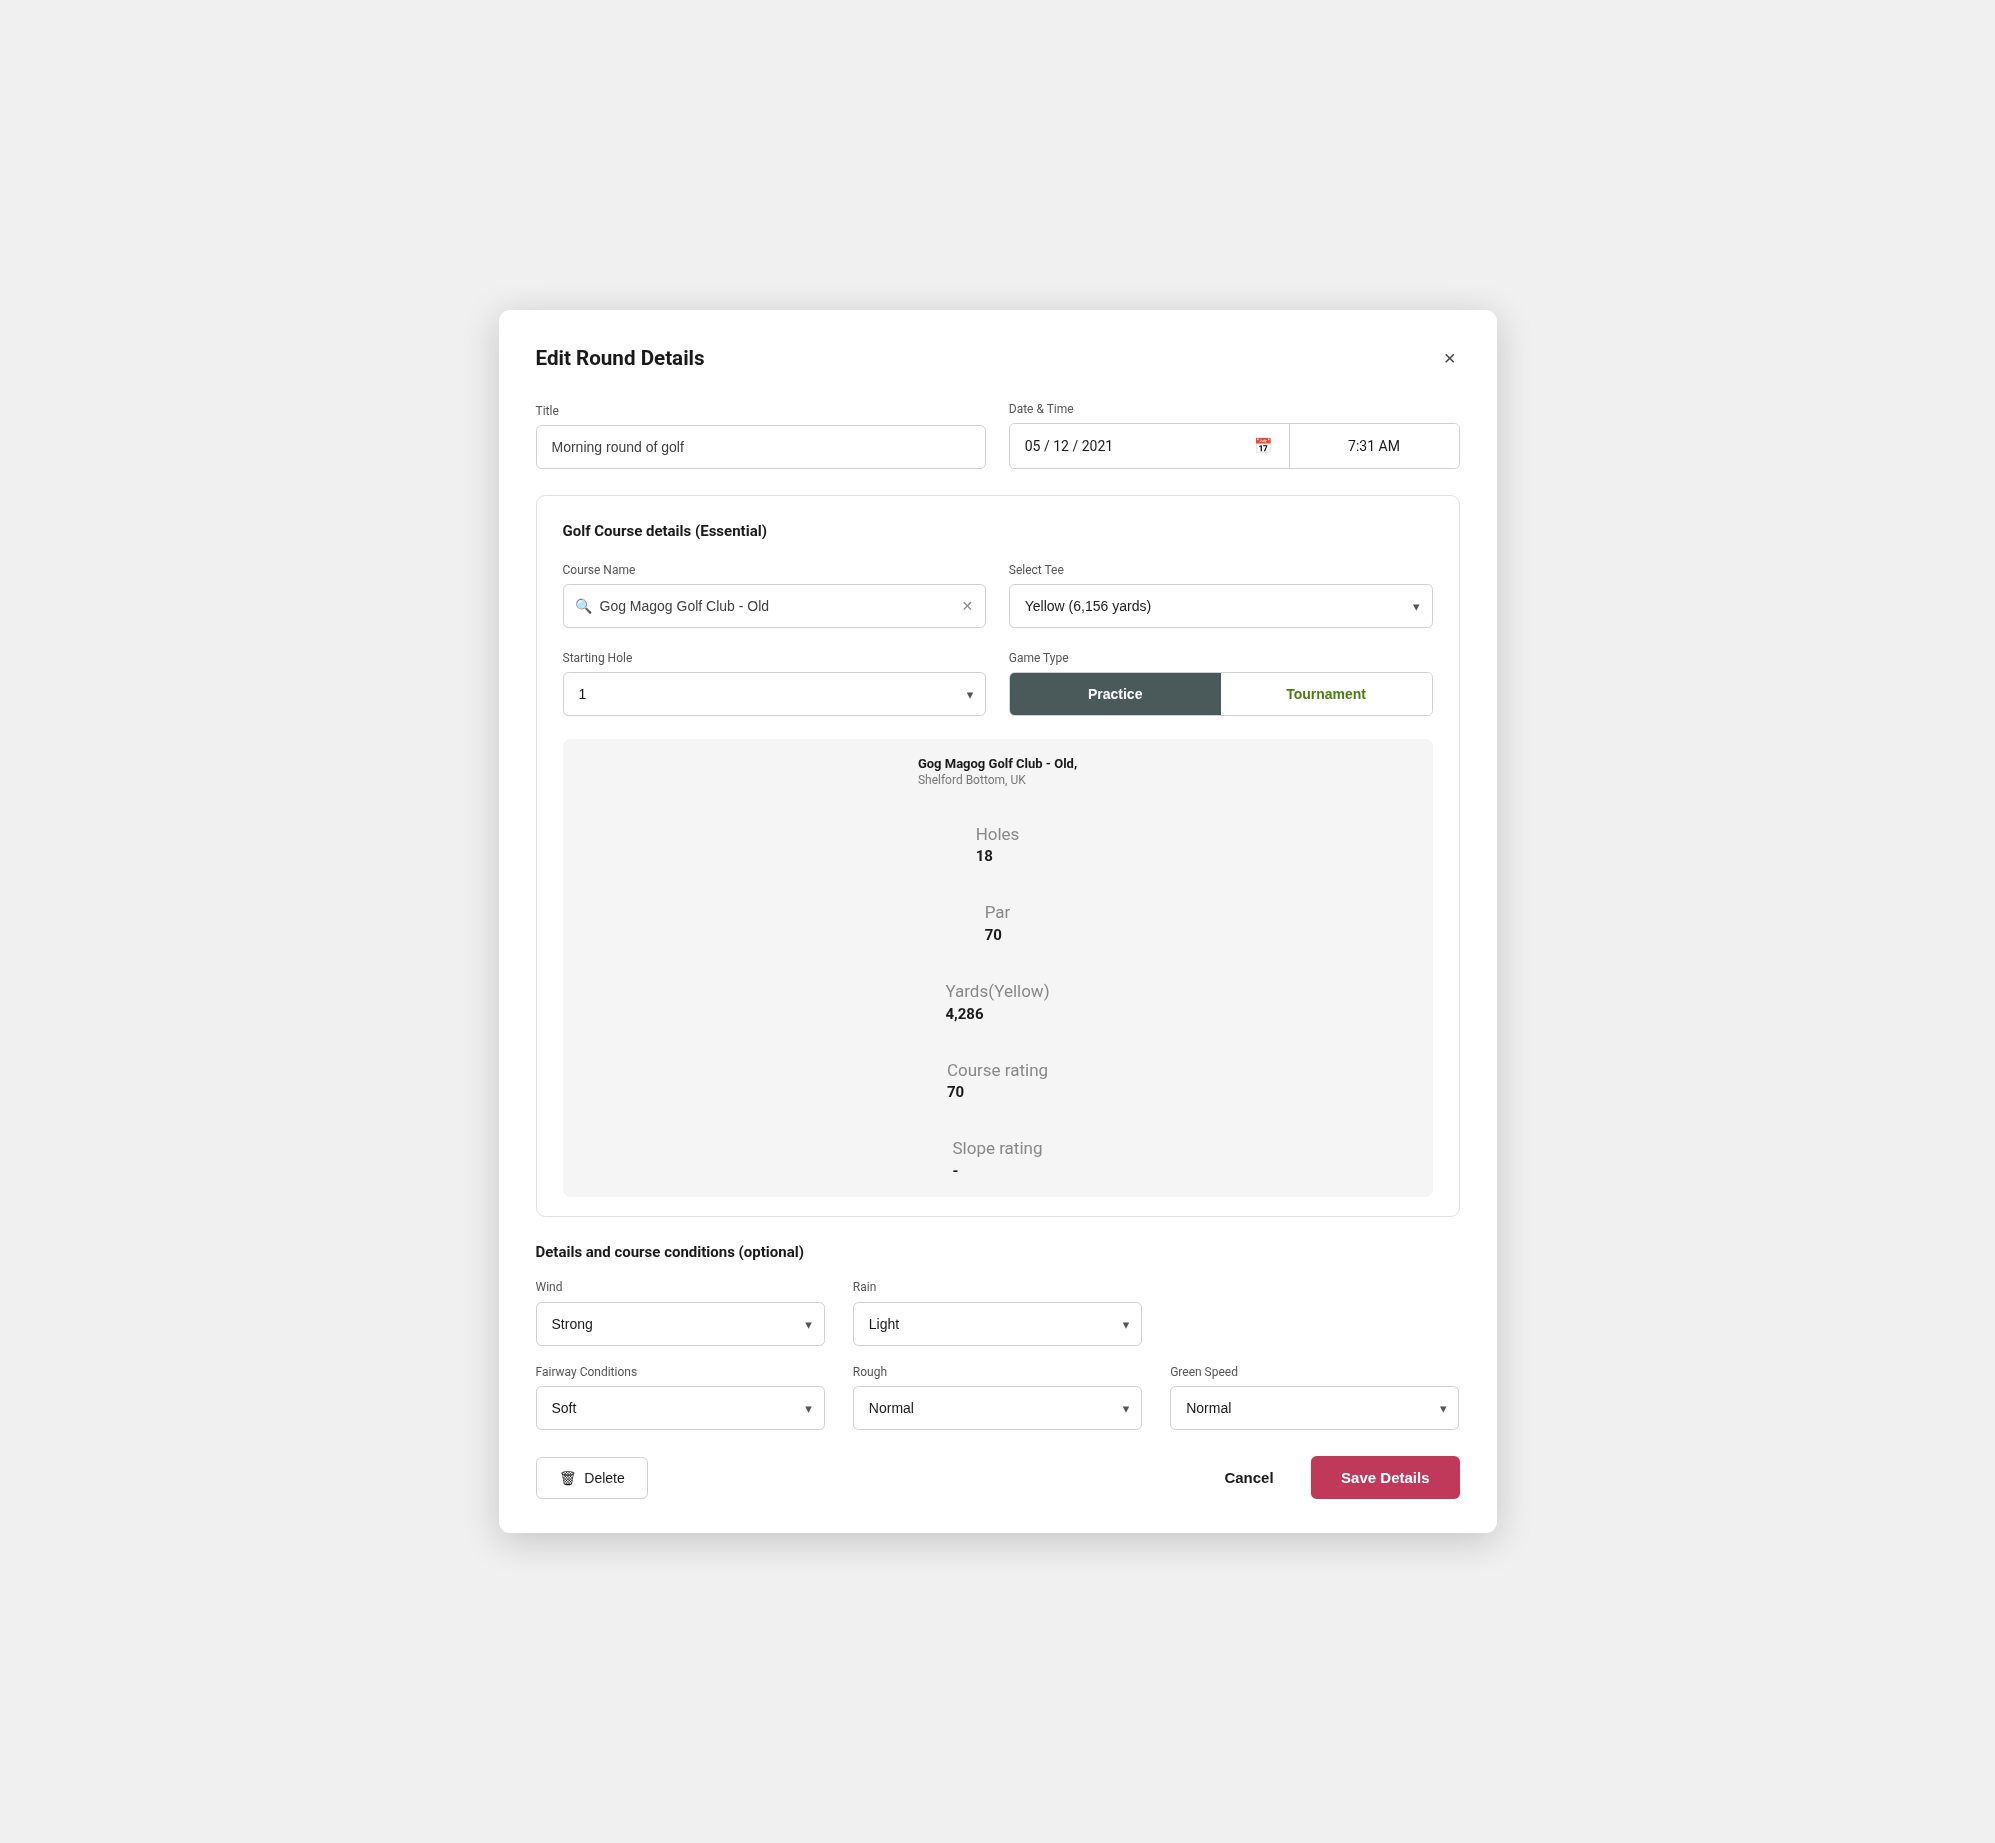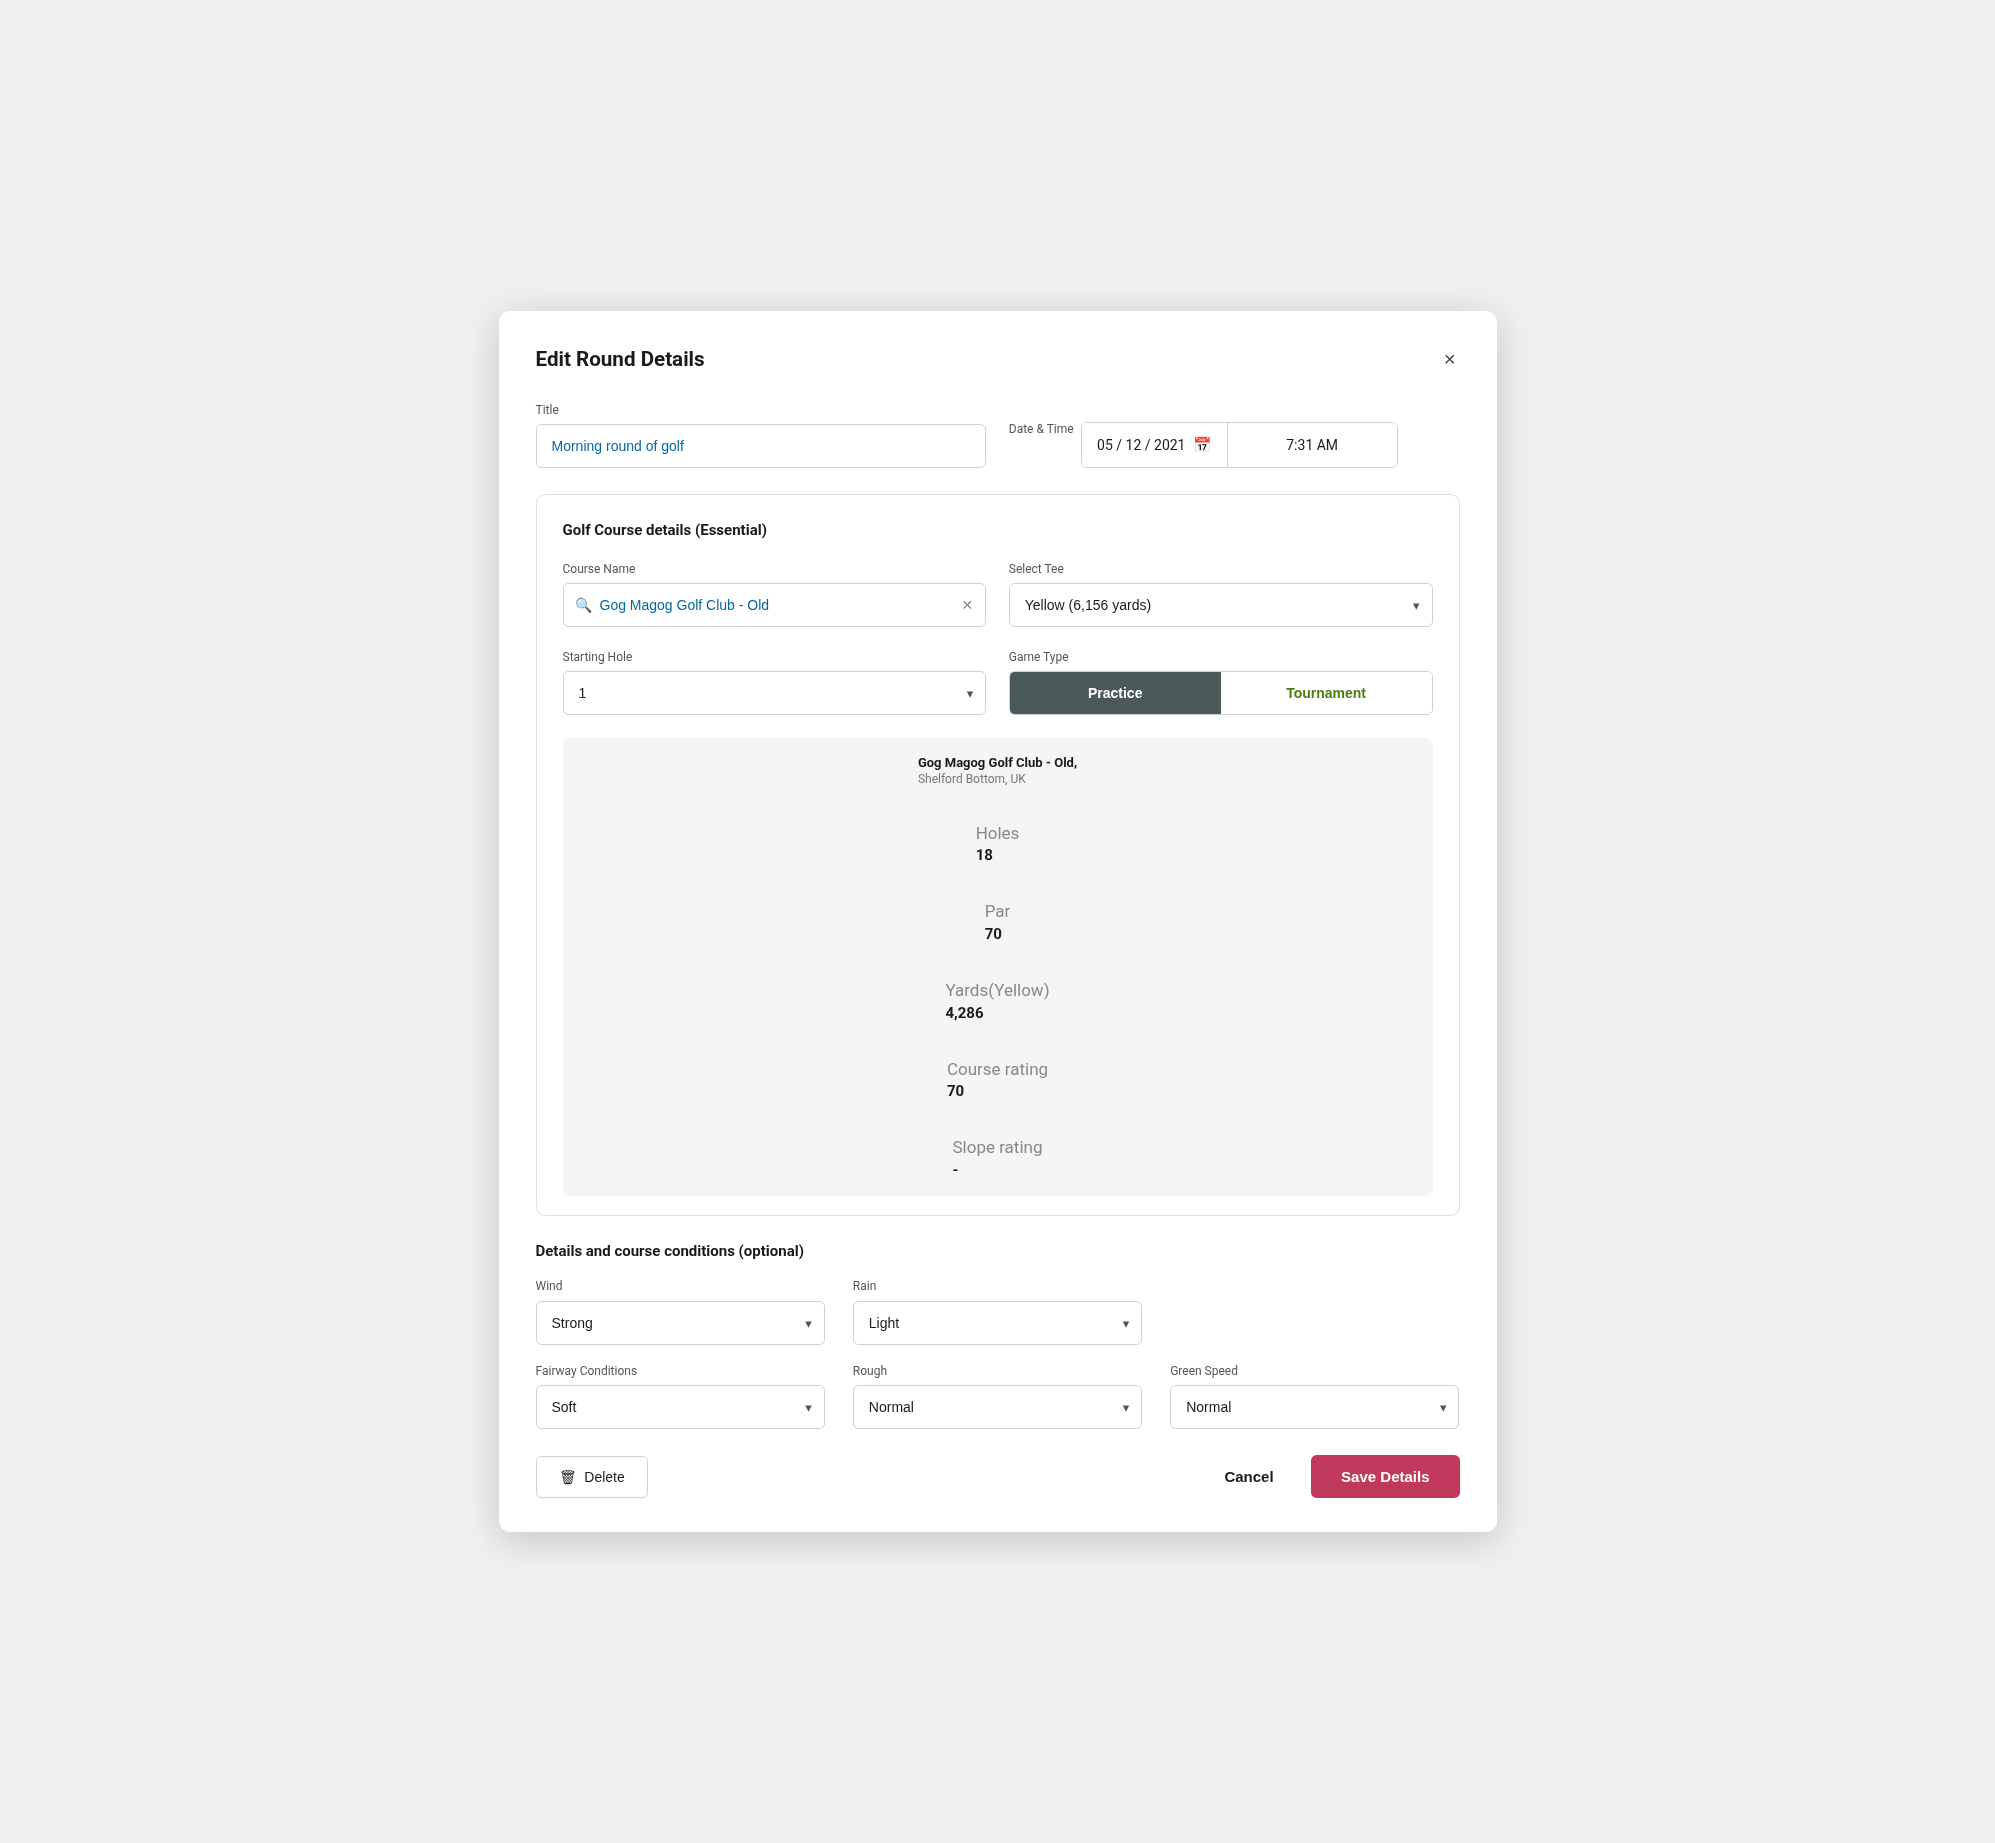--- a/index.html
+++ b/index.html
@@ -57,21 +57,21 @@
       font-size: 12px;
       color: #555;
       font-weight: 400;
     }
     .title-field {
       flex: 1;
     }
     .datetime-field {
       flex: 1;
       display: flex;
-      flex-direction: row;
+      flex-direction: column;
       gap: 7.5px;
     }
     .datetime-inputs {
       display: flex;
       gap: 0;
       border: 0.9px solid #d0d0d0;
       border-radius: 5.6px;
       overflow: hidden;
     }
     .date-input-box {
@@ -93,21 +93,21 @@
     }
     .calendar-icon {
       color: #aaa;
       font-size: 15px;
     }
     input[type="text"], input[type="search"] {
       border: 0.9px solid #d0d0d0;
       border-radius: 5.6px;
       padding: 13px 15px;
       font-size: 14px;
-      color: #0369a1;
+      color: #404040;
       width: 100%;
       outline: none;
     }
     .section-card {
       border: 0.9px solid #e0e0e0;
       border-radius: 9.4px;
       padding: 26px 26px 19px 26px;
       margin-bottom: 26px;
     }
     .section-title {

